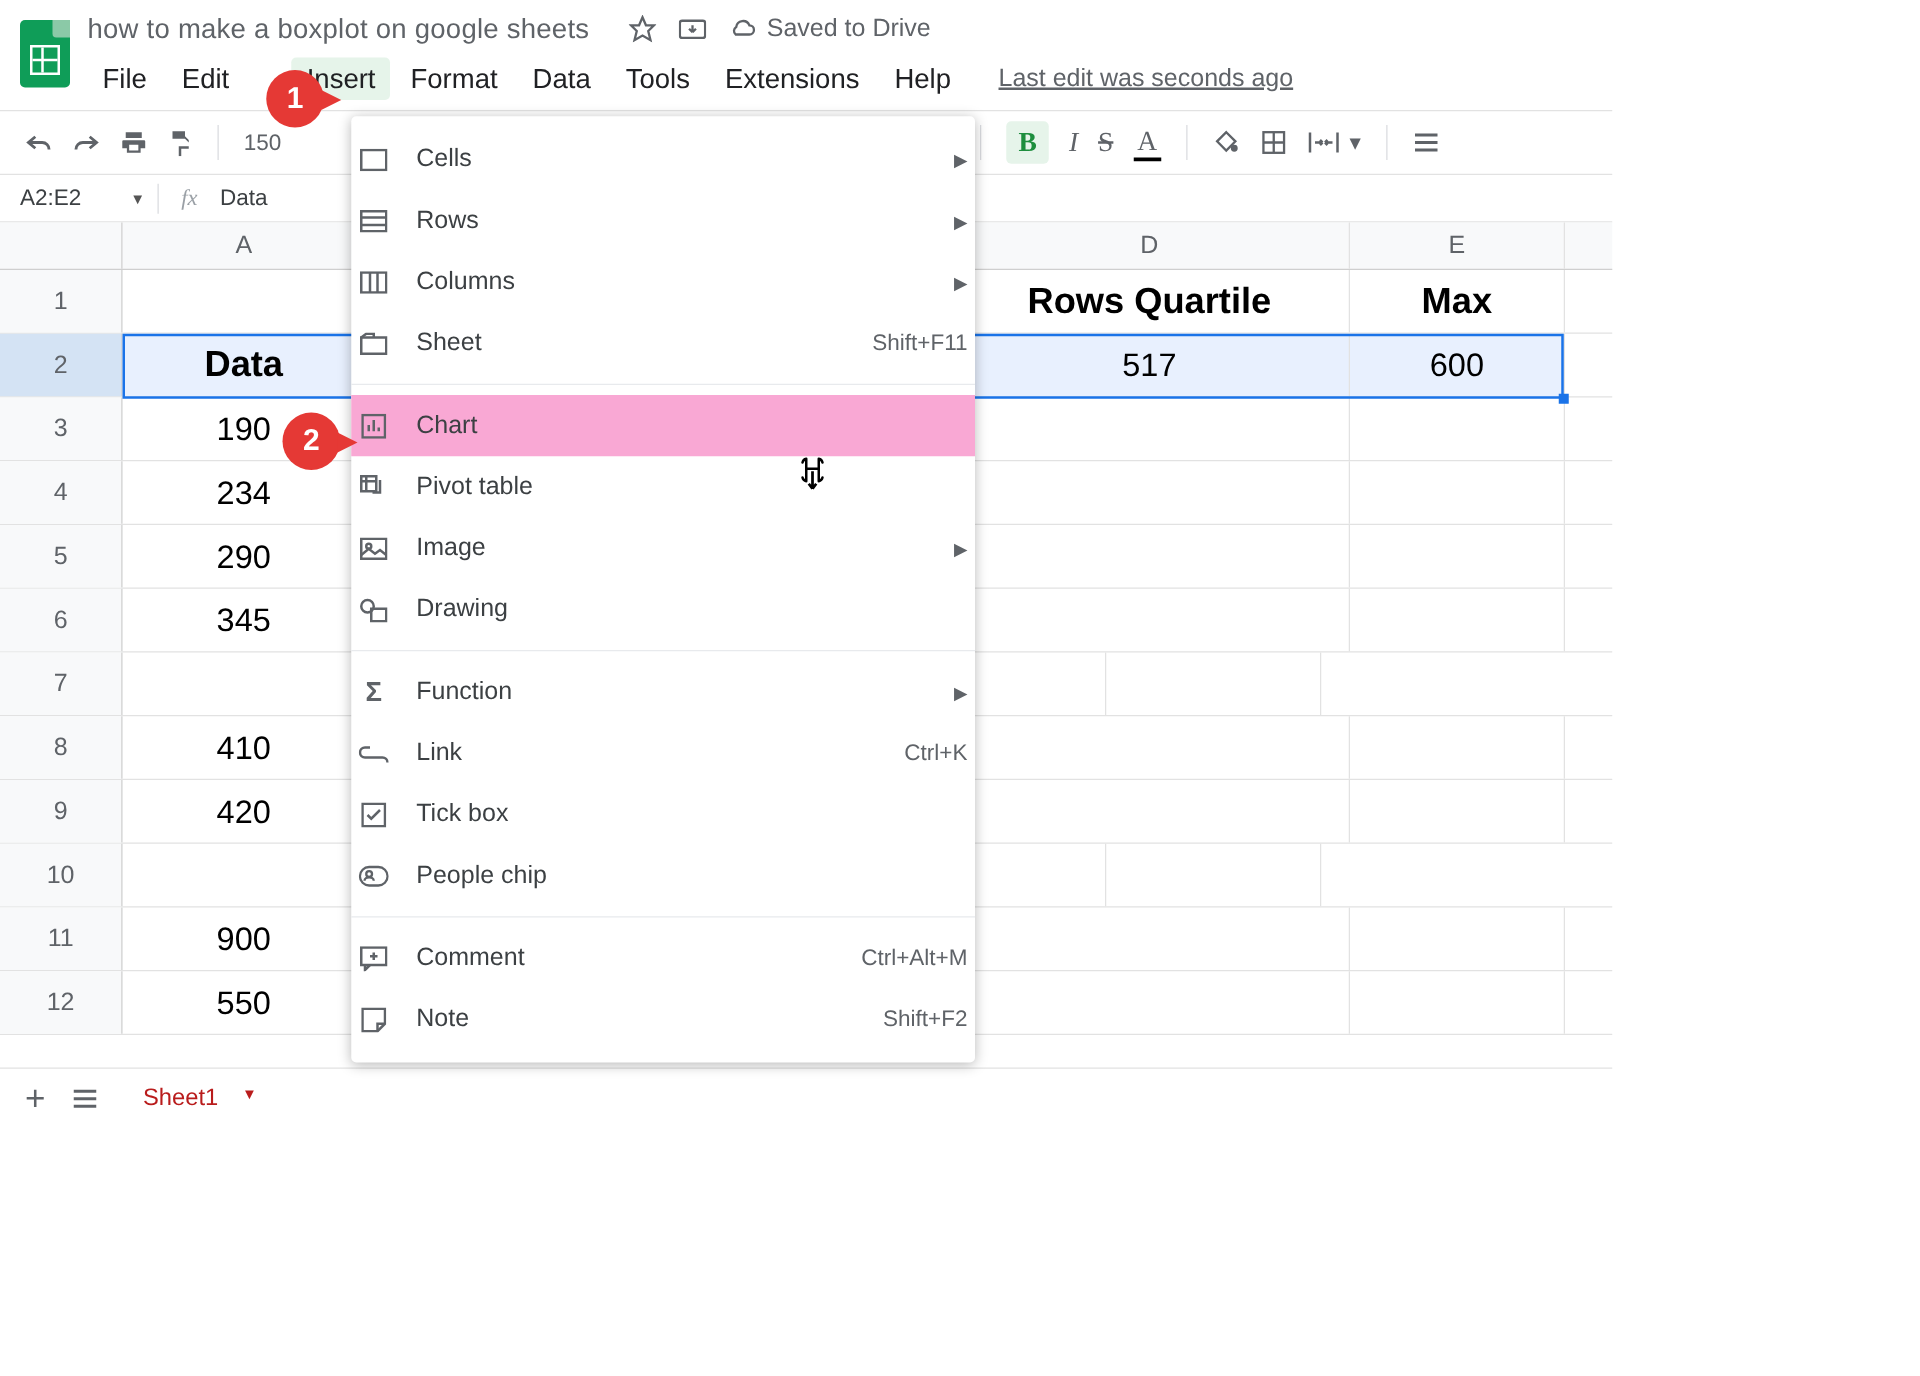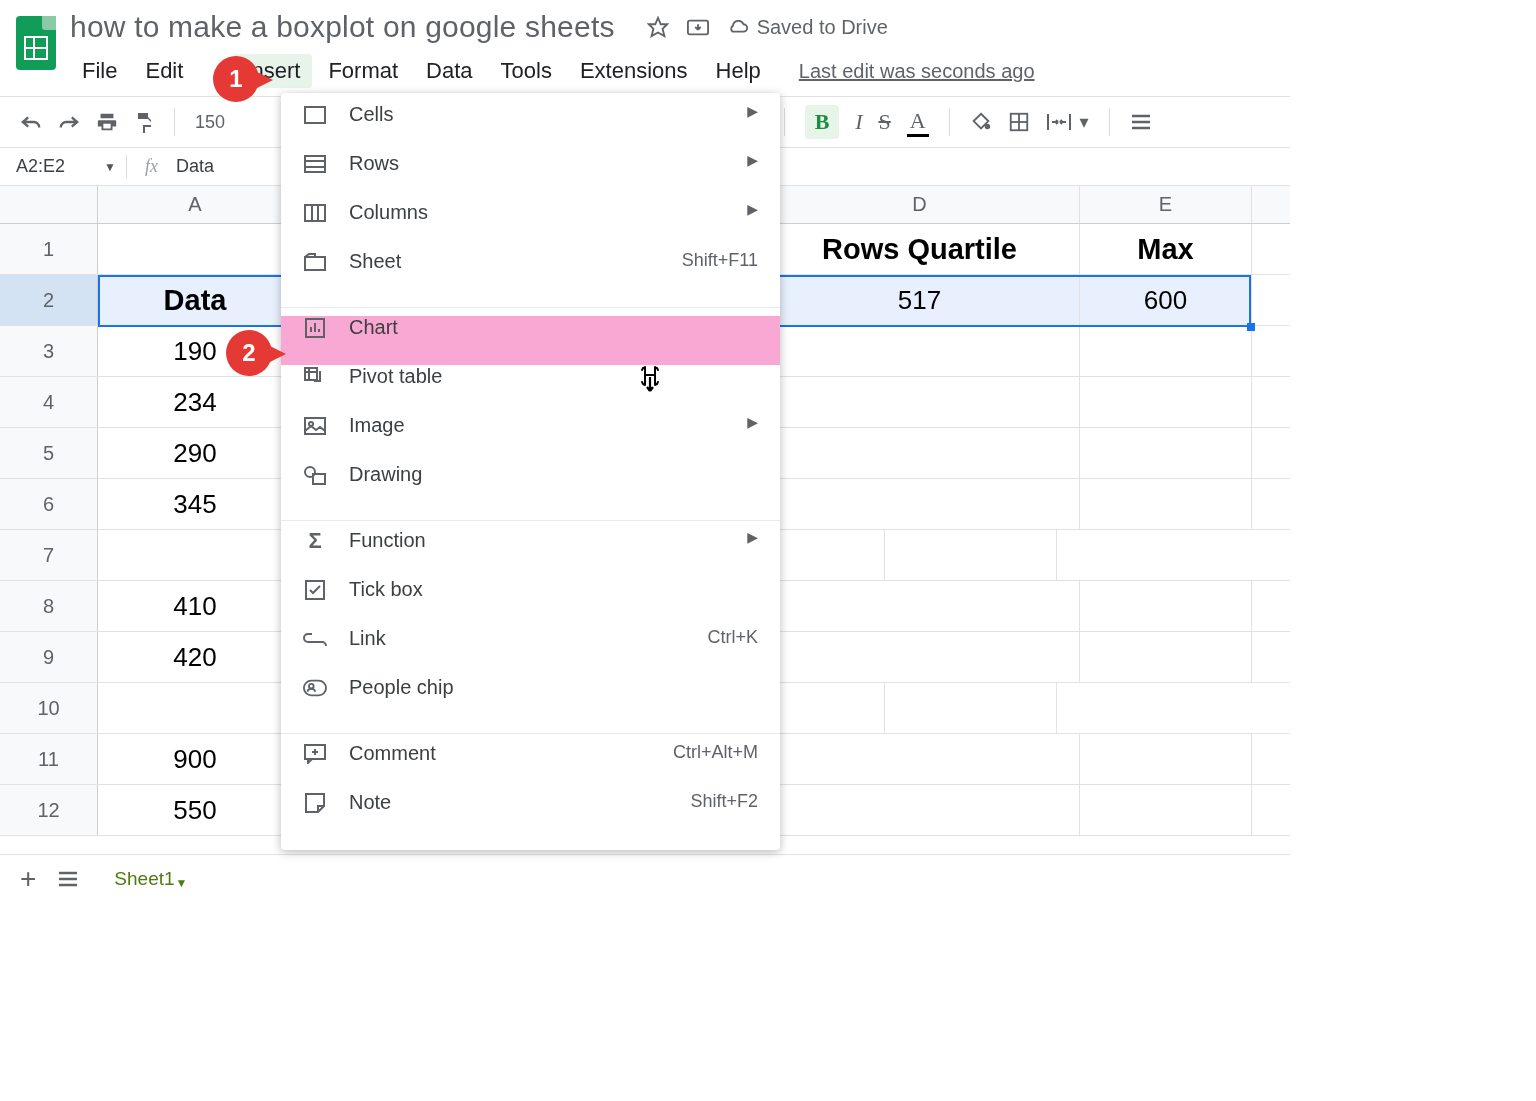--- a/index.html
+++ b/index.html
@@ -5,21 +5,21 @@
 * { margin:0; padding:0; box-sizing:border-box; font-family:Arial,"Helvetica Neue",sans-serif; }
 body { background:#fff; width:1290px; height:902px; overflow:hidden; position:relative; color:#3c4043; }
 .header { display:flex; align-items:flex-start; padding:8px 10px 0 10px; }
 .logo { width:52px; height:70px; display:flex; align-items:center; justify-content:center; }
 .logo-box { width:40px; height:54px; background:#0f9d58; border-radius:4px; position:relative; }
 .logo-box::after{content:"";position:absolute;top:0;right:0;width:14px;height:14px;background:#8bc9a7;border-bottom-left-radius:3px;}
 .logo-grid{position:absolute;left:8px;right:8px;top:20px;bottom:10px;border:2px solid #fff;}
 .logo-grid::before{content:"";position:absolute;left:0;right:0;top:50%;height:2px;background:#fff;transform:translateY(-1px);}
 .logo-grid::after{content:"";position:absolute;top:0;bottom:0;left:33%;width:2px;background:#fff;}
 .title-area{flex:1;padding-left:8px;padding-top:2px;}
-.doc-title{font-size:30px;color:#5f6368;letter-spacing:0.2px;}
+.doc-title{font-size:22px;color:#5f6368;letter-spacing:0.2px;}
 .title-row{display:flex;align-items:center;gap:18px;}
 .title-icons{display:flex;gap:18px;align-items:center;color:#5f6368;margin-left:14px;}
 .saved{display:flex;align-items:center;gap:8px;font-size:20px;color:#5f6368;}
 .menubar{display:flex;gap:4px;padding-top:10px;font-size:22px;color:#202124;align-items:center;}
 .menu-item{padding:4px 12px;border-radius:4px;}
 .menu-item.active{background:#e6f4ea;}
 .last-edit{color:#1a73e8;text-decoration:underline;font-size:20px;color:#5f6368;margin-left:22px;}
 .toolbar{display:flex;align-items:center;height:52px;border-top:1px solid #e2e2e2;border-bottom:1px solid #e2e2e2;margin-top:8px;padding:0 20px;gap:16px;color:#5f6368;}
 .tb-sep{width:1px;height:28px;background:#dadce0;margin:0 4px;}
 .tb-item{font-size:18px;display:flex;align-items:center;gap:4px;}
@@ -43,36 +43,36 @@
 .cell{display:flex;align-items:center;justify-content:center;font-size:26px;color:#000;border-right:1px solid #e2e2e2;}
 .cell-a{width:195px;}
 .cell-d{width:320px;margin-left:467px;}
 .cell-e{width:172px;}
 .hdr-txt{font-weight:bold;font-size:29px;}
 .sel-row .rn{background:#d4e3f4;}
 .sel-row .cell{background:#e8f0fe;}
 .sel-border{position:absolute;border:2px solid #1a73e8;pointer-events:none;}
 .sel-handle{position:absolute;width:8px;height:8px;background:#1a73e8;pointer-events:none;}
 .menu-popup{position:absolute;left:281px;top:93px;width:499px;background:#fff;border-radius:4px;box-shadow:0 2px 10px rgba(0,0,0,0.28);padding:10px 0;z-index:50;}
-.mrow{display:flex;align-items:flex-start;height:49px;padding:0 22px;font-size:20px;color:#3c4043;gap:22px;}
+.mrow{display:flex;align-items:center;height:49px;padding:0 6px;font-size:20px;color:#3c4043;gap:22px;}
 .mrow.hov{background:#f9a8d4;}
 .mico{width:24px;height:24px;display:flex;align-items:center;justify-content:center;flex-shrink:0;color:#5f6368;}
 .mlabel{flex:1;}
 .mshort{color:#5f6368;font-size:18px;}
 .marrow{color:#5f6368;font-size:14px;}
 .mdiv{height:1px;background:#e8eaed;margin:8px 0;}
 .callout{position:absolute;width:46px;height:46px;background:#e53935;border-radius:50%;color:#fff;display:flex;align-items:center;justify-content:center;font-size:24px;font-weight:bold;z-index:60;}
 .callout::after{content:"";position:absolute;width:0;height:0;}
 .callout.c1{left:213px;top:56px;}
 .callout.c1::after{right:-14px;top:16px;border-top:8px solid transparent;border-bottom:8px solid transparent;border-left:16px solid #e53935;}
 .callout.c2{left:226px;top:330px;}
 .callout.c2::after{right:-14px;top:16px;border-top:8px solid transparent;border-bottom:8px solid transparent;border-left:16px solid #e53935;}
 .cursor{position:absolute;left:637px;top:364px;z-index:70;font-size:26px;color:#000;}
 .bottom-bar{position:absolute;bottom:0;left:0;right:0;height:48px;display:flex;align-items:center;padding:0 20px;gap:22px;border-top:1px solid #e2e2e2;background:#fff;}
-.sheet-tab{display:flex;align-items:flex-end;gap:1px;padding:6px 14px;color:#4d7c0f;font-size:19px;font-weight:500;}
+.sheet-tab{display:flex;align-items:flex-start;gap:19px;padding:6px 14px;color:#b91c1c;font-size:19px;font-weight:500;}
 svg{display:block;}
 </style>
 </head>
 <body>
 
 <div class="header">
   <div class="logo">
     <div class="logo-box">
         <div class="logo-grid"></div>
       </div>
@@ -359,35 +359,35 @@
       <span class="mlabel">Drawing</span>
     </div>
   <div class="mdiv"></div>
   <div class="mrow">
       <span class="mico" style="font-size:22px;font-weight:bold">Σ</span>
       <span class="mlabel">Function</span>
       <span class="marrow">▶</span>
     </div>
   <div class="mrow">
       <span class="mico">
+        <svg width="24" height="14" viewBox="0 0 24 14" fill="none" stroke="#5f6368" stroke-width="2">
+          <path d="M9 7H5a4 4 0 010-8h4M15 7h4a4 4 0 010 8h-4M8 7h8" transform="translate(0 3)"></path>
+        </svg>
+      </span>
+      <span class="mlabel">Link</span>
+      <span class="mshort">Ctrl+K</span>
+    </div>
+  <div class="mrow">
+      <span class="mico">
         <svg width="20" height="20" viewBox="0 0 20 20" fill="none" stroke="#5f6368" stroke-width="2">
           <rect x="1" y="1" width="18" height="18"></rect>
           <path d="M5 10l3 3 7-7"></path>
         </svg>
       </span>
       <span class="mlabel">Tick box</span>
-    </div>
-  <div class="mrow">
-      <span class="mico">
-        <svg width="24" height="14" viewBox="0 0 24 14" fill="none" stroke="#5f6368" stroke-width="2">
-          <path d="M9 7H5a4 4 0 010-8h4M15 7h4a4 4 0 010 8h-4M8 7h8" transform="translate(0 3)"></path>
-        </svg>
-      </span>
-      <span class="mlabel">Link</span>
-      <span class="mshort">Ctrl+K</span>
     </div>
   <div class="mrow">
       <span class="mico">
         <svg width="26" height="18" viewBox="0 0 26 18" fill="none" stroke="#5f6368" stroke-width="2">
           <rect x="1" y="1" width="24" height="16" rx="8"></rect>
           <circle cx="9" cy="7" r="2.5"></circle>
           <path d="M5 13c0-2 2-3 4-3s4 1 4 3"></path>
         </svg>
       </span>
       <span class="mlabel">People chip</span>

